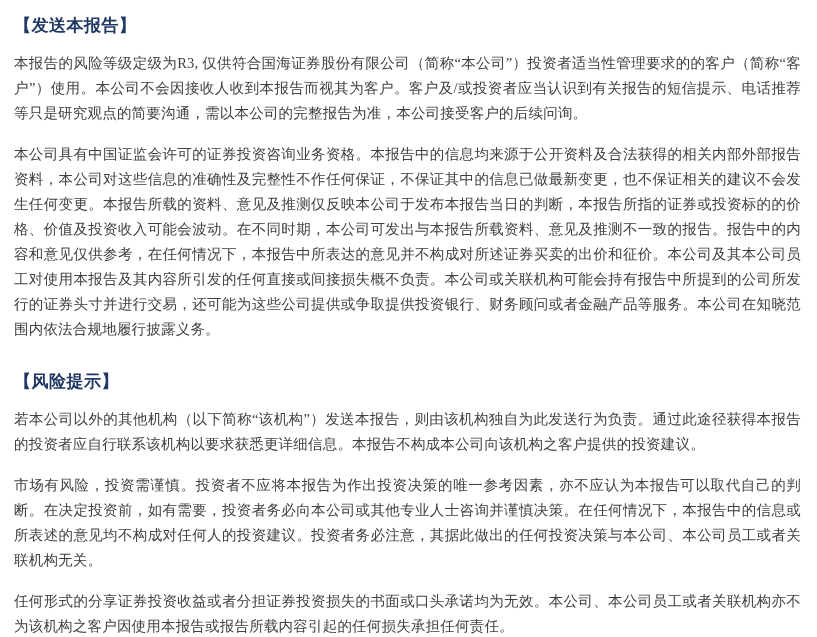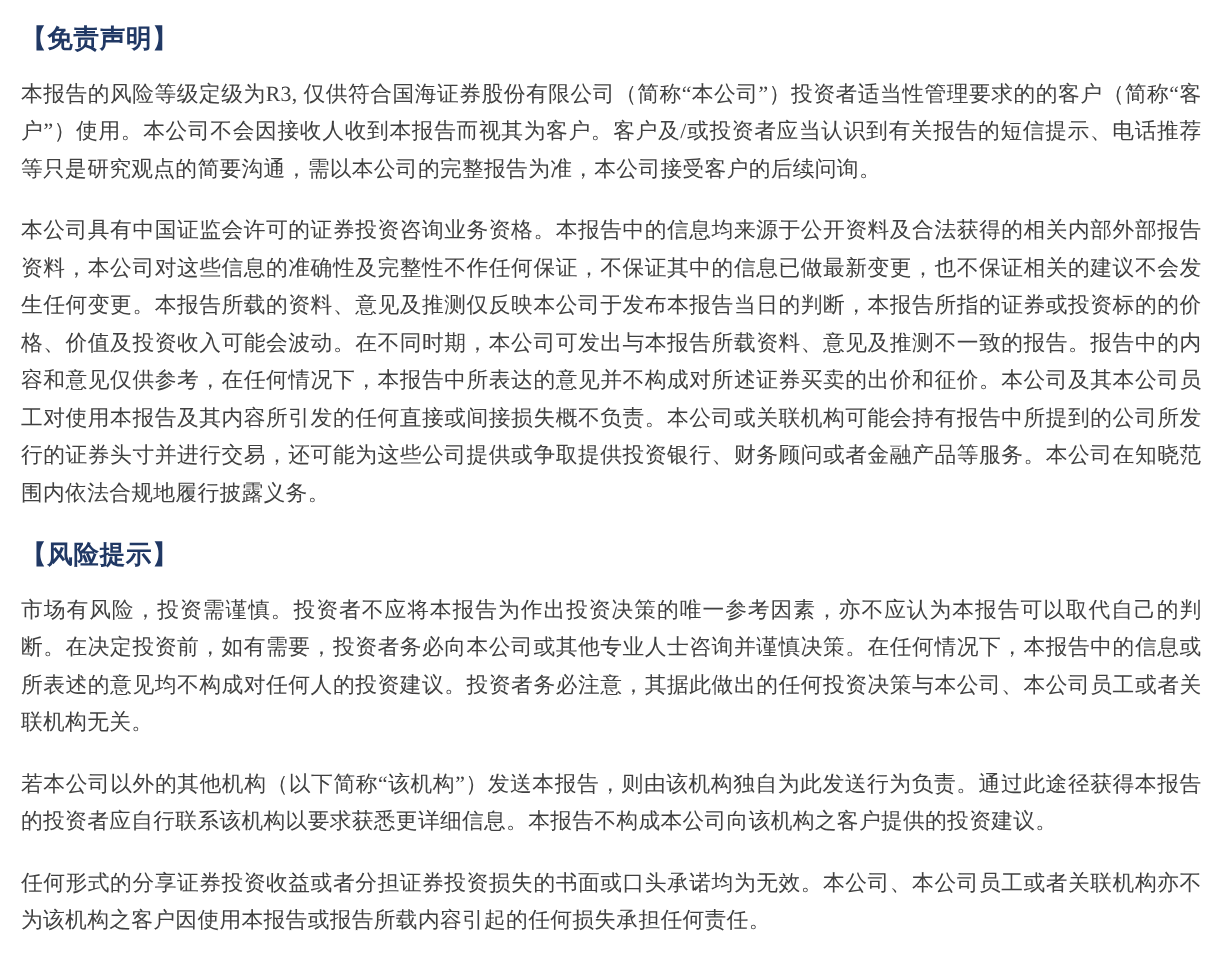--- a/index.html
+++ b/index.html
@@ -24,46 +24,46 @@
   .section-heading {
     font-family: "Liberation Sans", "DejaVu Sans", sans-serif;
     font-weight: bold;
     font-size: 17px;
     color: #203864;
     letter-spacing: 0.5px;
     margin: 0 0 14px 0;
     display: block;
   }
   .section-heading.second {
-    margin-top: 16px;
+    margin-top: 28px;
   }
   p.para {
     font-size: 14.5px;
     line-height: 25px;
     text-align: justify;
     text-justify: inter-ideograph;
     margin: 0 0 16px 0;
     color: #404040;
     letter-spacing: 0.2px;
   }
   .block {
     margin: 0;
   }
 </style>
 </head>
 <body>
 
 <div class="page">
 
   <div class="block">
-    <span class="section-heading">【免责声明】</span>
+    <span class="section-heading">【发送本报告】</span>
     <p class="para">本报告的风险等级定级为R3, 仅供符合国海证券股份有限公司（简称“本公司”）投资者适当性管理要求的的客户（简称“客户”）使用。本公司不会因接收人收到本报告而视其为客户。客户及/或投资者应当认识到有关报告的短信提示、电话推荐等只是研究观点的简要沟通，需以本公司的完整报告为准，本公司接受客户的后续问询。</p>
     <p class="para">本公司具有中国证监会许可的证券投资咨询业务资格。本报告中的信息均来源于公开资料及合法获得的相关内部外部报告资料，本公司对这些信息的准确性及完整性不作任何保证，不保证其中的信息已做最新变更，也不保证相关的建议不会发生任何变更。本报告所载的资料、意见及推测仅反映本公司于发布本报告当日的判断，本报告所指的证券或投资标的的价格、价值及投资收入可能会波动。在不同时期，本公司可发出与本报告所载资料、意见及推测不一致的报告。报告中的内容和意见仅供参考，在任何情况下，本报告中所表达的意见并不构成对所述证券买卖的出价和征价。本公司及其本公司员工对使用本报告及其内容所引发的任何直接或间接损失概不负责。本公司或关联机构可能会持有报告中所提到的公司所发行的证券头寸并进行交易，还可能为这些公司提供或争取提供投资银行、财务顾问或者金融产品等服务。本公司在知晓范围内依法合规地履行披露义务。</p>
   </div>
 
   <div class="block">
     <span class="section-heading second">【风险提示】</span>
+    <p class="para">若本公司以外的其他机构（以下简称“该机构”）发送本报告，则由该机构独自为此发送行为负责。通过此途径获得本报告的投资者应自行联系该机构以要求获悉更详细信息。本报告不构成本公司向该机构之客户提供的投资建议。</p>
     <p class="para">市场有风险，投资需谨慎。投资者不应将本报告为作出投资决策的唯一参考因素，亦不应认为本报告可以取代自己的判断。在决定投资前，如有需要，投资者务必向本公司或其他专业人士咨询并谨慎决策。在任何情况下，本报告中的信息或所表述的意见均不构成对任何人的投资建议。投资者务必注意，其据此做出的任何投资决策与本公司、本公司员工或者关联机构无关。</p>
-    <p class="para">若本公司以外的其他机构（以下简称“该机构”）发送本报告，则由该机构独自为此发送行为负责。通过此途径获得本报告的投资者应自行联系该机构以要求获悉更详细信息。本报告不构成本公司向该机构之客户提供的投资建议。</p>
     <p class="para">任何形式的分享证券投资收益或者分担证券投资损失的书面或口头承诺均为无效。本公司、本公司员工或者关联机构亦不为该机构之客户因使用本报告或报告所载内容引起的任何损失承担任何责任。</p>
   </div>
 
 </div>
 
 </body></html>

